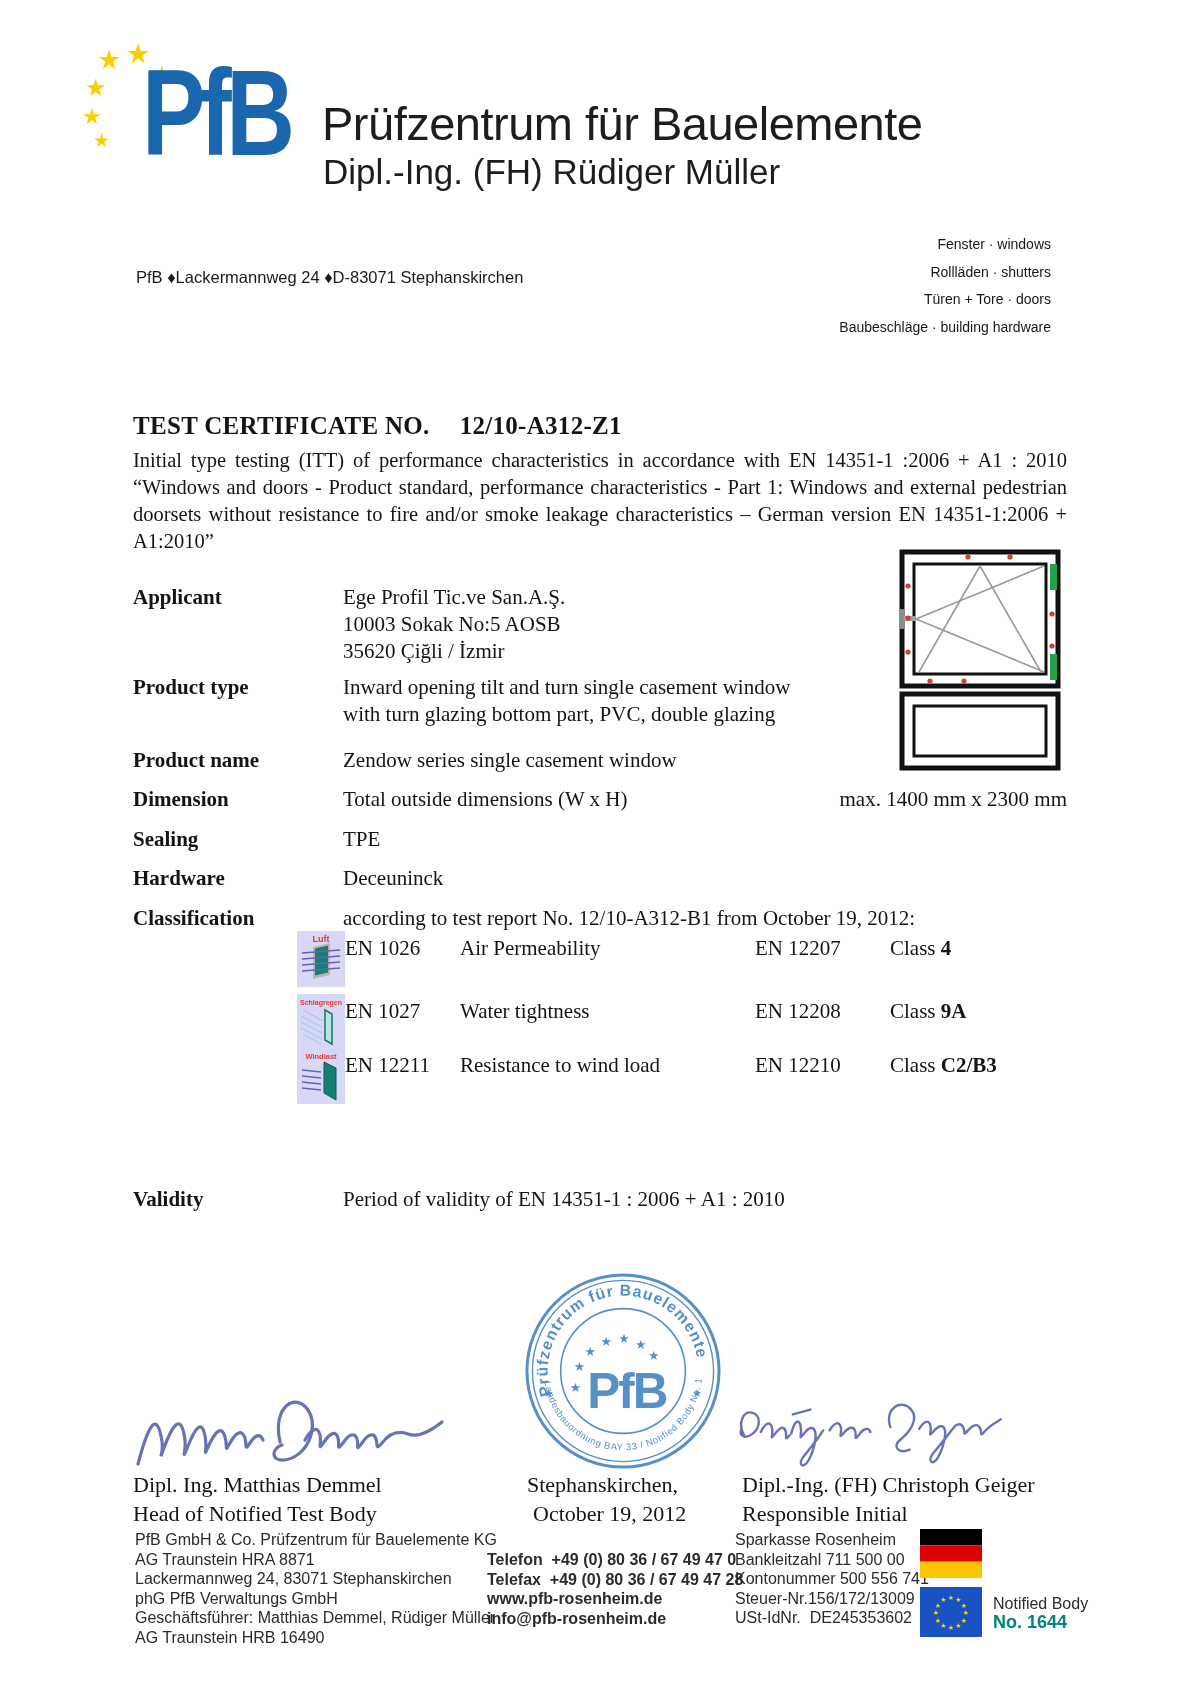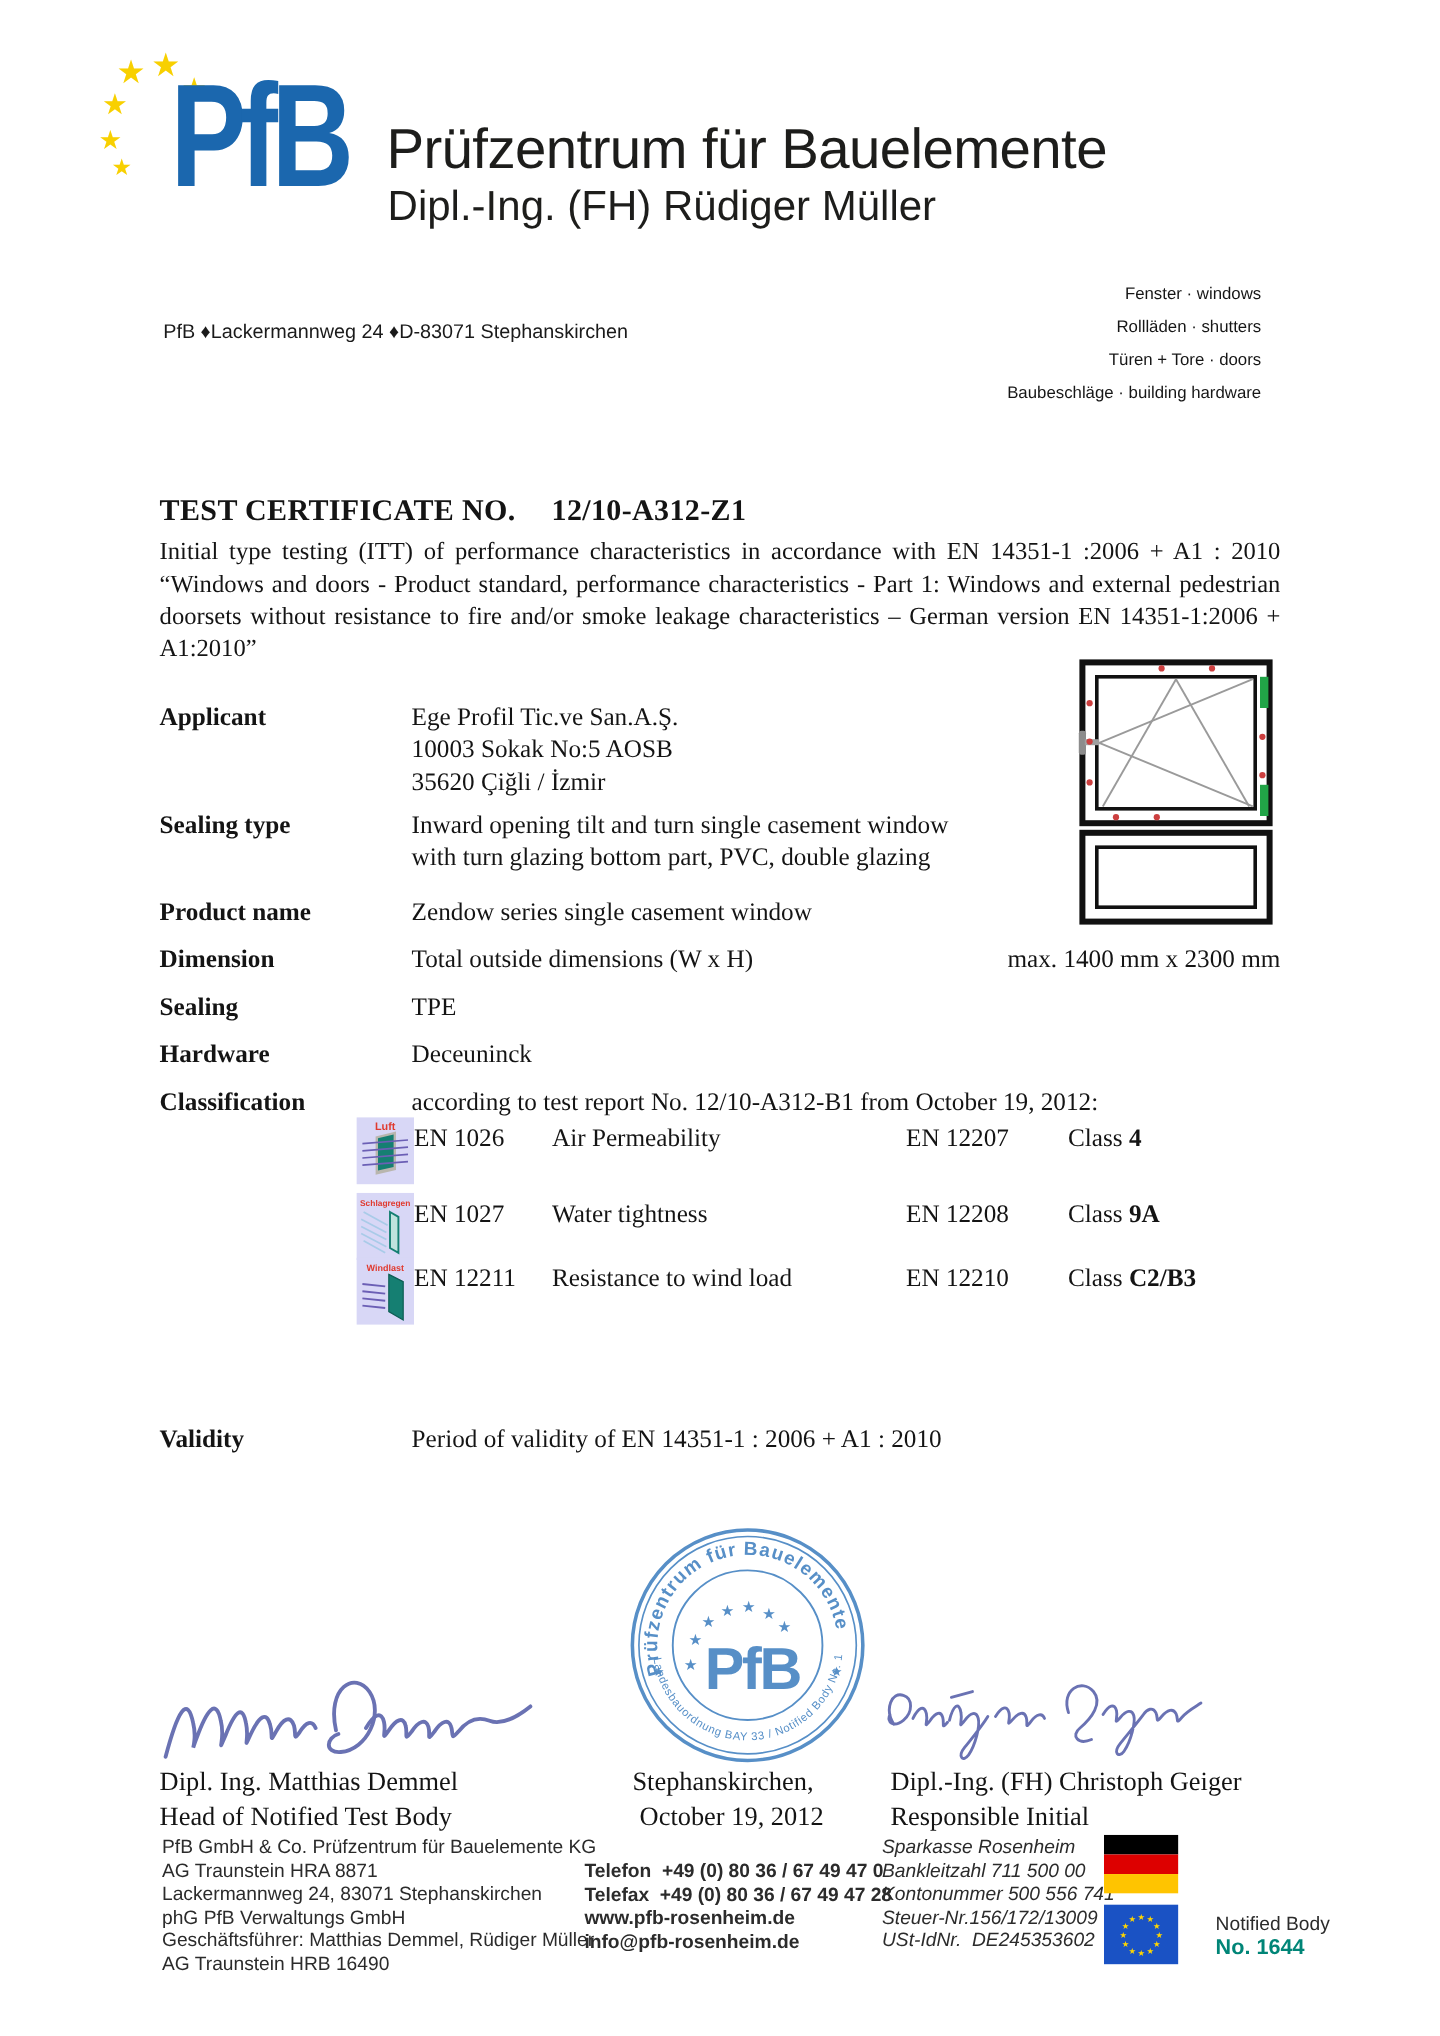--- a/index.html
+++ b/index.html
@@ -122,21 +122,21 @@
   <div class="detail-row" style="top:584px;">
     <div class="detail-label">Applicant</div>
     <div class="detail-value">
       <div>Ege Profil Tic.ve San.A.Ş.</div>
       <div>10003 Sokak No:5 AOSB</div>
       <div>35620 Çiğli / İzmir</div>
     </div>
   </div>
 
   <div class="detail-row" style="top:674px;">
-    <div class="detail-label">Sealing type</div>
+    <div class="detail-label">Product type</div>
     <div class="detail-value">
       <div>Inward opening tilt and turn single casement window</div>
       <div>with turn glazing bottom part, PVC, double glazing</div>
     </div>
   </div>
 
   <div class="detail-row" style="top:747px;">
     <div class="detail-label">Product name</div>
     <div class="detail-value">Zendow series single casement window</div>
   </div>
@@ -305,21 +305,21 @@
     <div>AG Traunstein HRB 16490</div>
   </div>
 
   <div class="abs foot" style="left:487px;top:1550px;font-weight:bold;">
     <div class="pre">Telefon  +49 (0) 80 36 / 67 49 47 0</div>
     <div class="pre">Telefax  +49 (0) 80 36 / 67 49 47 28</div>
     <div>www.pfb-rosenheim.de</div>
     <div>info@pfb-rosenheim.de</div>
   </div>
 
-  <div class="abs foot" style="left:735px;top:1530px;font-style:italic;">
+  <div class="abs foot" style="left:735px;top:1530px;">
     <div>Sparkasse Rosenheim</div>
     <div>Bankleitzahl 711 500 00</div>
     <div>Kontonummer 500 556 741</div>
     <div>Steuer-Nr.156/172/13009</div>
     <div class="pre">USt-IdNr.  DE245353602</div>
   </div>
 
   <svg class="abs" style="left:920px;top:1529px;" width="62" height="49" viewBox="0 0 62 49">
     <rect width="62" height="16.4" y="0" fill="#000000"></rect>
     <rect width="62" height="16.3" y="16.4" fill="#dd0000"></rect>
@@ -336,18 +336,18 @@
         <text x="44" y="35.5">★</text>
         <text x="38.5" y="41">★</text>
       <text x="31" y="43">★</text>
         <text x="23.5" y="41">★</text>
         <text x="18" y="35.5">★</text>
       <text x="16" y="28">★</text>
         <text x="18" y="20.5">★</text>
         <text x="23.5" y="15">★</text>
     </g>
   </svg>
-  <div class="abs badge-text" style="left:993px;top:1594px;margin-left:20px;">
+  <div class="abs badge-text" style="left:993px;top:1594px;">
     <div>Notified Body</div>
     <div class="badge-code">No. 1644</div>
   </div>
 
 </div>
 
 </body></html>

